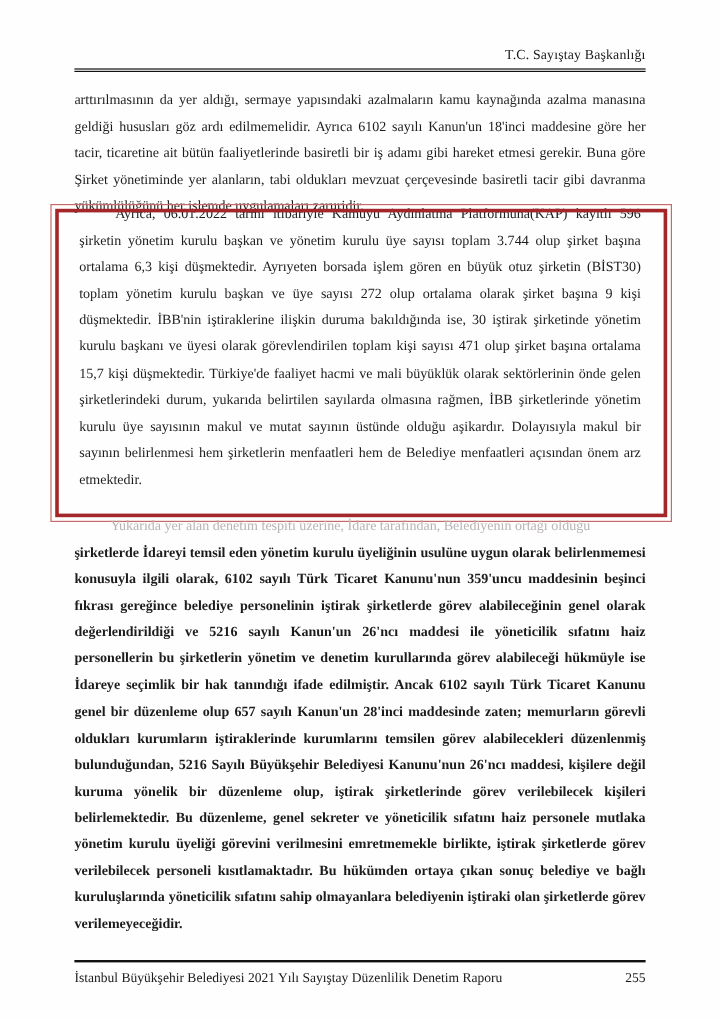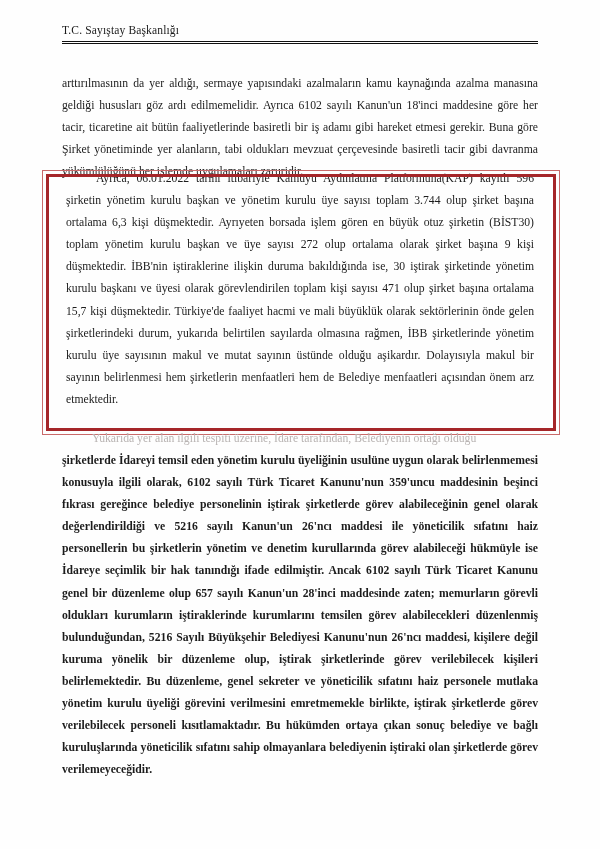--- a/index.html
+++ b/index.html
@@ -21,22 +21,23 @@
     left: 0; top: 0;
     width: 600px;
     height: 849px;
     background: #fefefe;
   }
 
   
   .header-zone {
     position: absolute;
     left: 62px;
-    top: 24px;
+    top: 40px;
     width: 476px;
+    text-align: right;
   }
   .header-title {
     font-size: 11.5px;
     letter-spacing: 0.15px;
     color: #1a1a1a;
     white-space: nowrap;
   }
   .header-rule {
     margin-top: 5px;
     width: 476px;
@@ -139,19 +140,26 @@
 
   <div class="para" id="para-intro">arttırılmasının da yer aldığı, sermaye yapısındaki azalmaların kamu kaynağında azalma manasına geldiği hususları göz ardı edilmemelidir. Ayrıca 6102 sayılı Kanun'un 18'inci maddesine göre her tacir, ticaretine ait bütün faaliyetlerinde basiretli bir iş adamı gibi hareket etmesi gerekir. Buna göre Şirket yönetiminde yer alanların, tabi oldukları mevzuat çerçevesinde basiretli tacir gibi davranma yükümlülüğünü her işlemde uygulamaları zaruridir.</div>
 
   <div class="para indent" id="para-boxed">Ayrıca, 06.01.2022 tarihi itibariyle Kamuyu Aydınlatma Platformuna(KAP) kayıtlı 596 şirketin yönetim kurulu başkan ve yönetim kurulu üye sayısı toplam 3.744 olup şirket başına ortalama 6,3 kişi düşmektedir. Ayrıyeten borsada işlem gören en büyük otuz şirketin (BİST30) toplam yönetim kurulu başkan ve üye sayısı 272 olup ortalama olarak şirket başına 9 kişi düşmektedir. İBB'nin iştiraklerine ilişkin duruma bakıldığında ise, 30 iştirak şirketinde yönetim kurulu başkanı ve üyesi olarak görevlendirilen toplam kişi sayısı 471 olup  şirket başına ortalama 15,7 kişi düşmektedir. Türkiye'de faaliyet hacmi ve mali büyüklük olarak sektörlerinin önde gelen şirketlerindeki durum, yukarıda belirtilen sayılarda olmasına rağmen, İBB şirketlerinde yönetim kurulu üye sayısının makul ve mutat sayının üstünde olduğu aşikardır. Dolayısıyla makul bir sayının belirlenmesi hem şirketlerin menfaatleri hem de Belediye menfaatleri açısından önem arz etmektedir.</div>
 
   <div class="redbox">
     <div class="redbox-inner"></div>
   </div>
 
   <div class="para" id="para-tail">
-    <span class="faded-line">Yukarıda yer alan ilgili tespiti üzerine, İdare tarafından,  Belediyenin ortağı olduğu</span>
+    <span class="faded-line">Yukarıda yer alan denetim tespiti üzerine, İdare tarafından,  Belediyenin ortağı olduğu</span>
   </div>
 
   <div class="para" id="para-body">şirketlerde İdareyi temsil eden yönetim kurulu üyeliğinin usulüne uygun olarak belirlenmemesi konusuyla ilgili olarak, 6102 sayılı Türk Ticaret Kanunu'nun 359'uncu maddesinin beşinci fıkrası gereğince belediye personelinin iştirak şirketlerde görev alabileceğinin genel olarak değerlendirildiği ve 5216 sayılı Kanun'un 26'ncı maddesi ile yöneticilik sıfatını haiz personellerin bu şirketlerin yönetim ve denetim kurullarında görev alabileceği hükmüyle ise İdareye seçimlik bir hak tanındığı ifade edilmiştir. Ancak 6102 sayılı Türk Ticaret Kanunu genel bir düzenleme olup 657 sayılı Kanun'un 28'inci maddesinde zaten; memurların görevli oldukları kurumların iştiraklerinde kurumlarını temsilen görev alabilecekleri düzenlenmiş bulunduğundan, 5216 Sayılı Büyükşehir Belediyesi Kanunu'nun 26'ncı maddesi, kişilere değil kuruma yönelik bir düzenleme olup, iştirak şirketlerinde görev verilebilecek kişileri belirlemektedir. Bu düzenleme, genel sekreter ve yöneticilik sıfatını haiz personele mutlaka yönetim kurulu üyeliği görevini verilmesini emretmemekle birlikte, iştirak şirketlerde görev verilebilecek personeli kısıtlamaktadır. Bu hükümden ortaya çıkan sonuç belediye ve bağlı kuruluşlarında yöneticilik sıfatını sahip olmayanlara belediyenin iştiraki olan şirketlerde görev verilemeyeceğidir.</div>
 
+  <div class="footer-zone">
+    <div class="footer-rule"></div>
+    <div class="footer-row">
+      <span class="footer-text">İstanbul Büyükşehir Belediyesi 2021 Yılı Sayıştay Düzenlilik Denetim Raporu</span>
+      <span class="footer-page">255</span>
+    </div>
+  </div>
 
 </div>
 
 </body></html>

